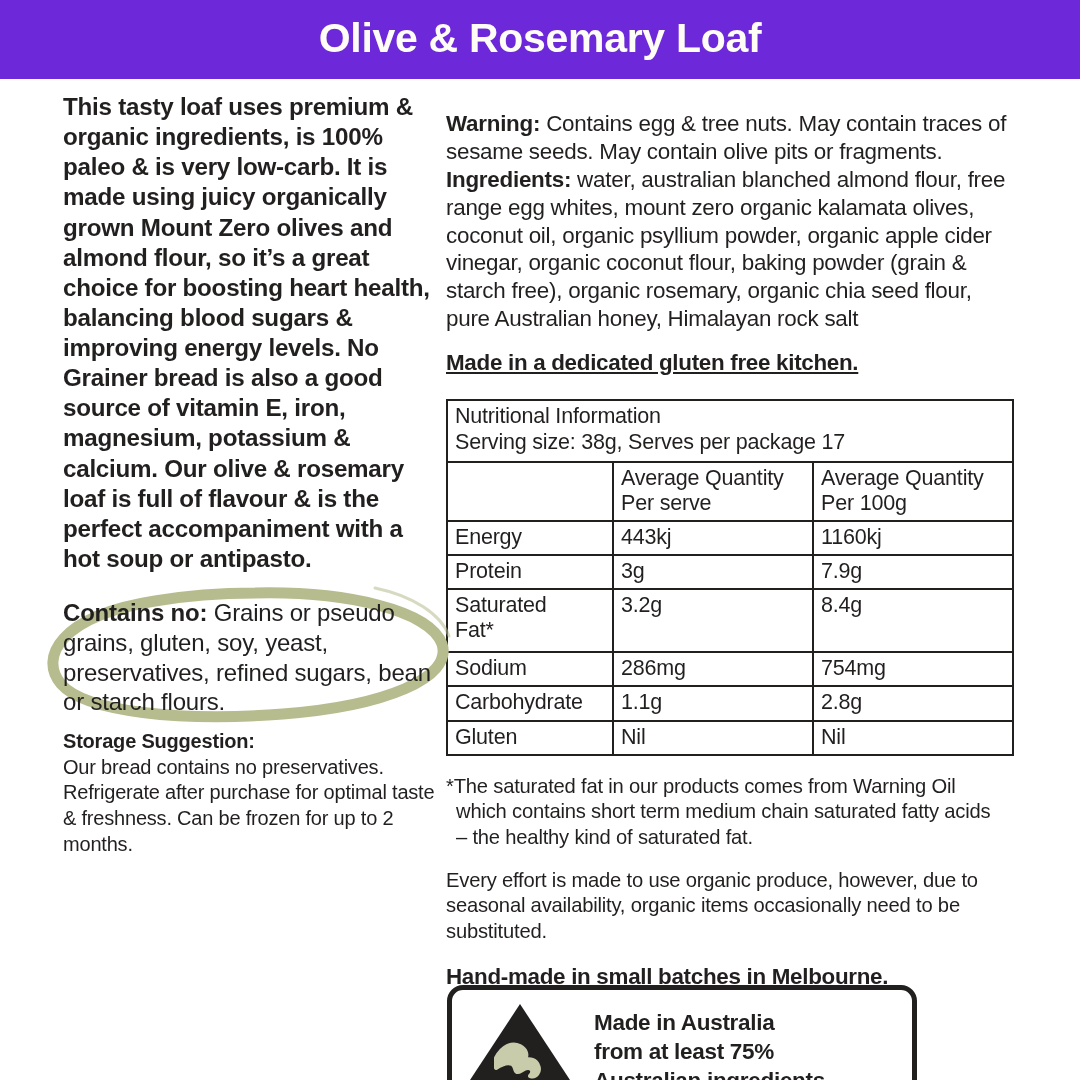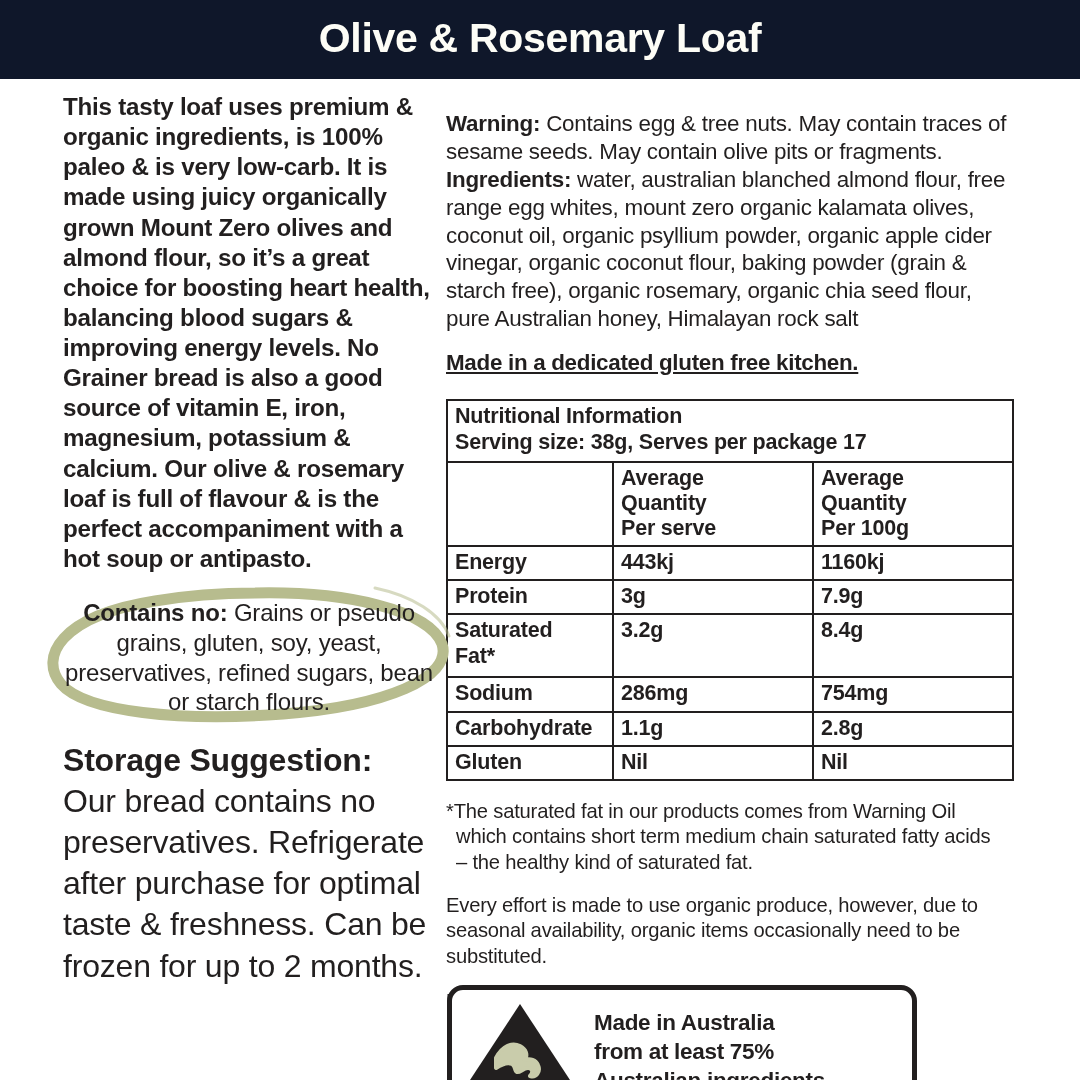--- a/index.html
+++ b/index.html
@@ -15,21 +15,21 @@
     color: #221f1f;
     position: relative;
   }
 
   
   #header-band {
     position: absolute;
     left: 0; top: 0;
     width: 1080px;
     height: 79px;
-    background: #0f172a;
+    background: #6d28d9;
     display: flex;
     align-items: center;
     justify-content: center;
   }
   #header-title {
     color: #fdfdf6;
     font-size: 41px;
     font-weight: bold;
     letter-spacing: -0.3px;
     line-height: 1;
@@ -60,43 +60,42 @@
     margin: 0;
     color: #221f1f;
   }
 
   #contains-no-block {
     position: relative;
     margin-top: 24px;
     font-size: 24px;
     line-height: 1.24;
     letter-spacing: -0.2px;
-    text-align: center;
   }
   #contains-no-text {
     position: relative;
     z-index: 2;
     margin: 0;
   }
   #contains-no-text b { font-weight: bold; }
 
   
   #contains-no-ellipse {
     position: absolute;
     left: -18px;
     top: -14px;
     width: 412px;
     height: 140px;
     z-index: 1;
     pointer-events: none;
   }
 
   #storage-block {
-    margin-top: 23px;
-    font-size: 32px;
+    margin-top: 12px;
+    font-size: 20px;
     line-height: 1.285;
     letter-spacing: -0.2px;
   }
   #storage-heading {
     font-weight: bold;
     margin: 0;
   }
   #storage-body { margin: 0; }
 
   
@@ -126,21 +125,20 @@
     border-collapse: collapse;
     table-layout: fixed;
     font-size: 21.5px;
     letter-spacing: -0.2px;
   }
   #nutrition-table td {
     border: 2px solid #221f1f;
     padding: 3px 20px 4px 7px;
     vertical-align: top;
     line-height: 1.17;
-    font-weight: bold;
   }
   #nutrition-table .nt-title-cell {
     padding-bottom: 6px;
   }
   .nt-col-label { width: 166px; }
   .nt-col-serve { width: 200px; }
   .nt-col-100g  { width: 200px; }
   .nt-head-cell { line-height: 1.17; }
   .nt-tall td { height: 54px; }
 

